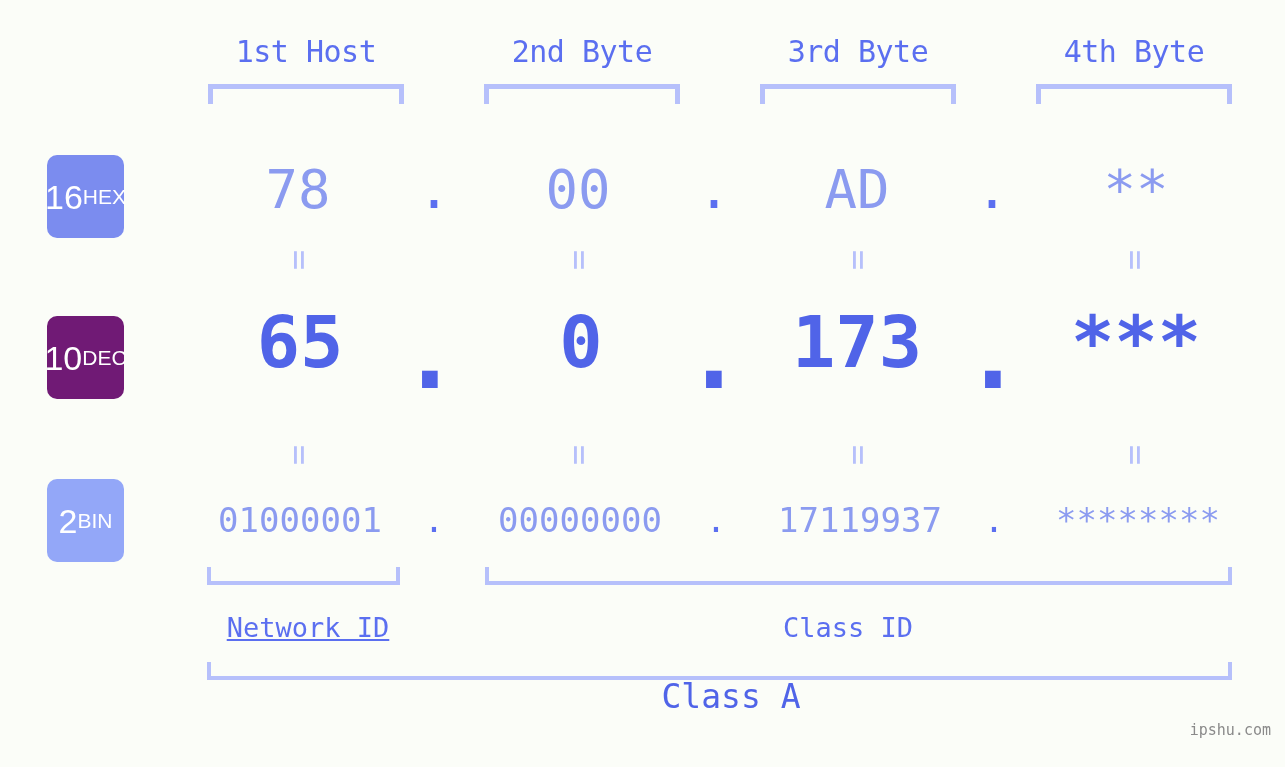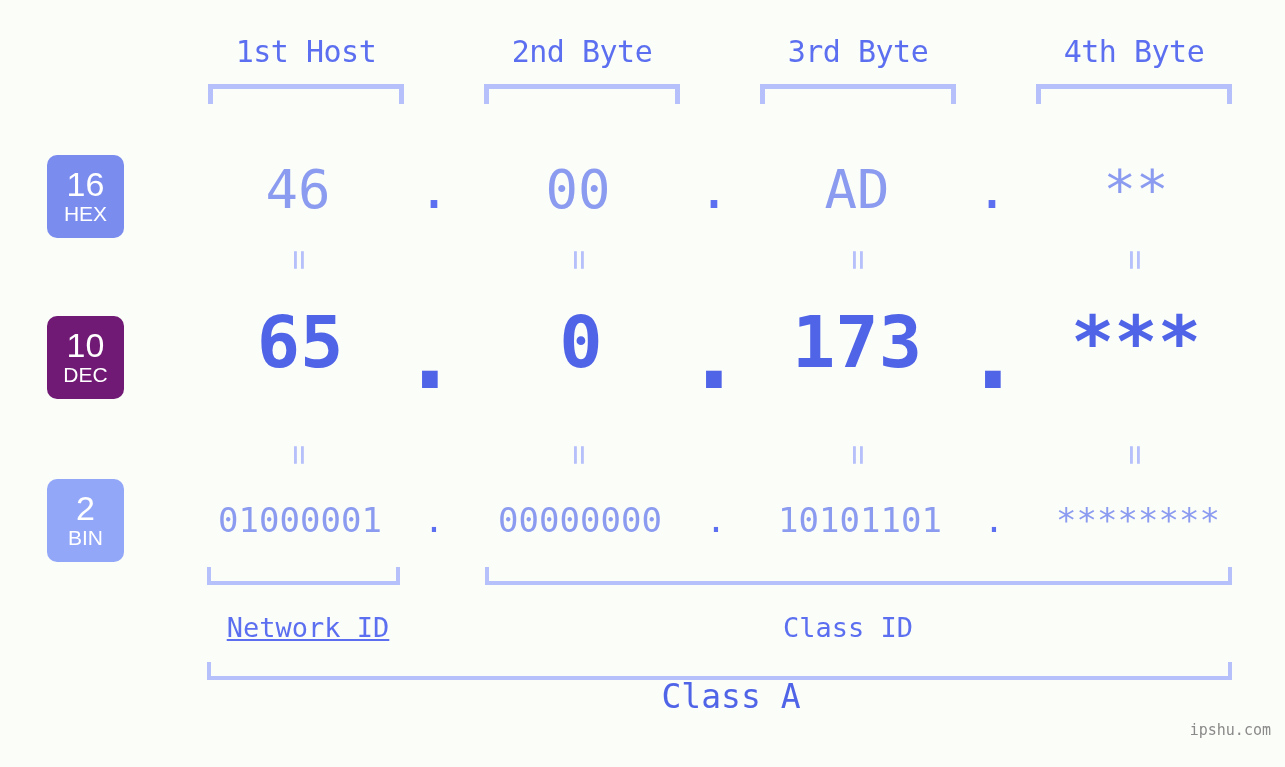--- a/index.html
+++ b/index.html
@@ -47,21 +47,21 @@
 
   
   .badge {
     position: absolute;
     left: 47px;
     width: 77px;
     height: 83px;
     border-radius: 10px;
     color: #ffffff;
     display: flex;
-    flex-direction: column;
+    flex-direction: row;
     align-items: center;
     justify-content: center;
     font-family: "Liberation Sans", sans-serif;
   }
   .badge .num {
     font-size: 34px;
     line-height: 34px;
     font-weight: 400;
   }
   .badge .abbr {
@@ -220,21 +220,21 @@
   <div class="badge badge-dec">
     <span class="num">10</span>
     <span class="abbr">DEC</span>
   </div>
   <div class="badge badge-bin">
     <span class="num">2</span>
     <span class="abbr">BIN</span>
   </div>
 
   <div class="row-hex">
-    <div class="value" style="left:198px;width:200px;">46</div>
+    <div class="value" style="left:198px;width:200px;">78</div>
     <div class="sep" style="left:404px;width:60px;">.</div>
     <div class="value" style="left:478px;width:200px;">00</div>
     <div class="sep" style="left:684px;width:60px;">.</div>
     <div class="value" style="left:757px;width:200px;">AD</div>
     <div class="sep" style="left:962px;width:60px;">.</div>
     <div class="value" style="left:1036px;width:200px;">**</div>
   </div>
 
   <div class="eq" style="left:280px;top:240px;">=</div>
   <div class="eq" style="left:560px;top:240px;">=</div>
@@ -254,21 +254,21 @@
   <div class="eq" style="left:280px;top:435px;">=</div>
   <div class="eq" style="left:560px;top:435px;">=</div>
   <div class="eq" style="left:839px;top:435px;">=</div>
   <div class="eq" style="left:1116px;top:435px;">=</div>
 
   <div class="row-bin">
     <div class="value" style="left:190px;width:220px;">01000001</div>
     <div class="sep" style="left:406px;width:56px;">.</div>
     <div class="value" style="left:470px;width:220px;">00000000</div>
     <div class="sep" style="left:688px;width:56px;">.</div>
-    <div class="value" style="left:750px;width:220px;">10101101</div>
+    <div class="value" style="left:750px;width:220px;">17119937</div>
     <div class="sep" style="left:966px;width:56px;">.</div>
     <div class="value" style="left:1028px;width:220px;">********</div>
   </div>
 
   <div class="bot-bracket" style="left:207px;top:567px;width:193px;"></div>
   <div class="bot-bracket" style="left:485px;top:567px;width:747px;"></div>
 
   <div class="id-label" style="left:207px;top:608px;width:202px;text-decoration:underline;">Network ID</div>
   <div class="id-label" style="left:747px;top:608px;width:202px;">Class ID</div>
 

